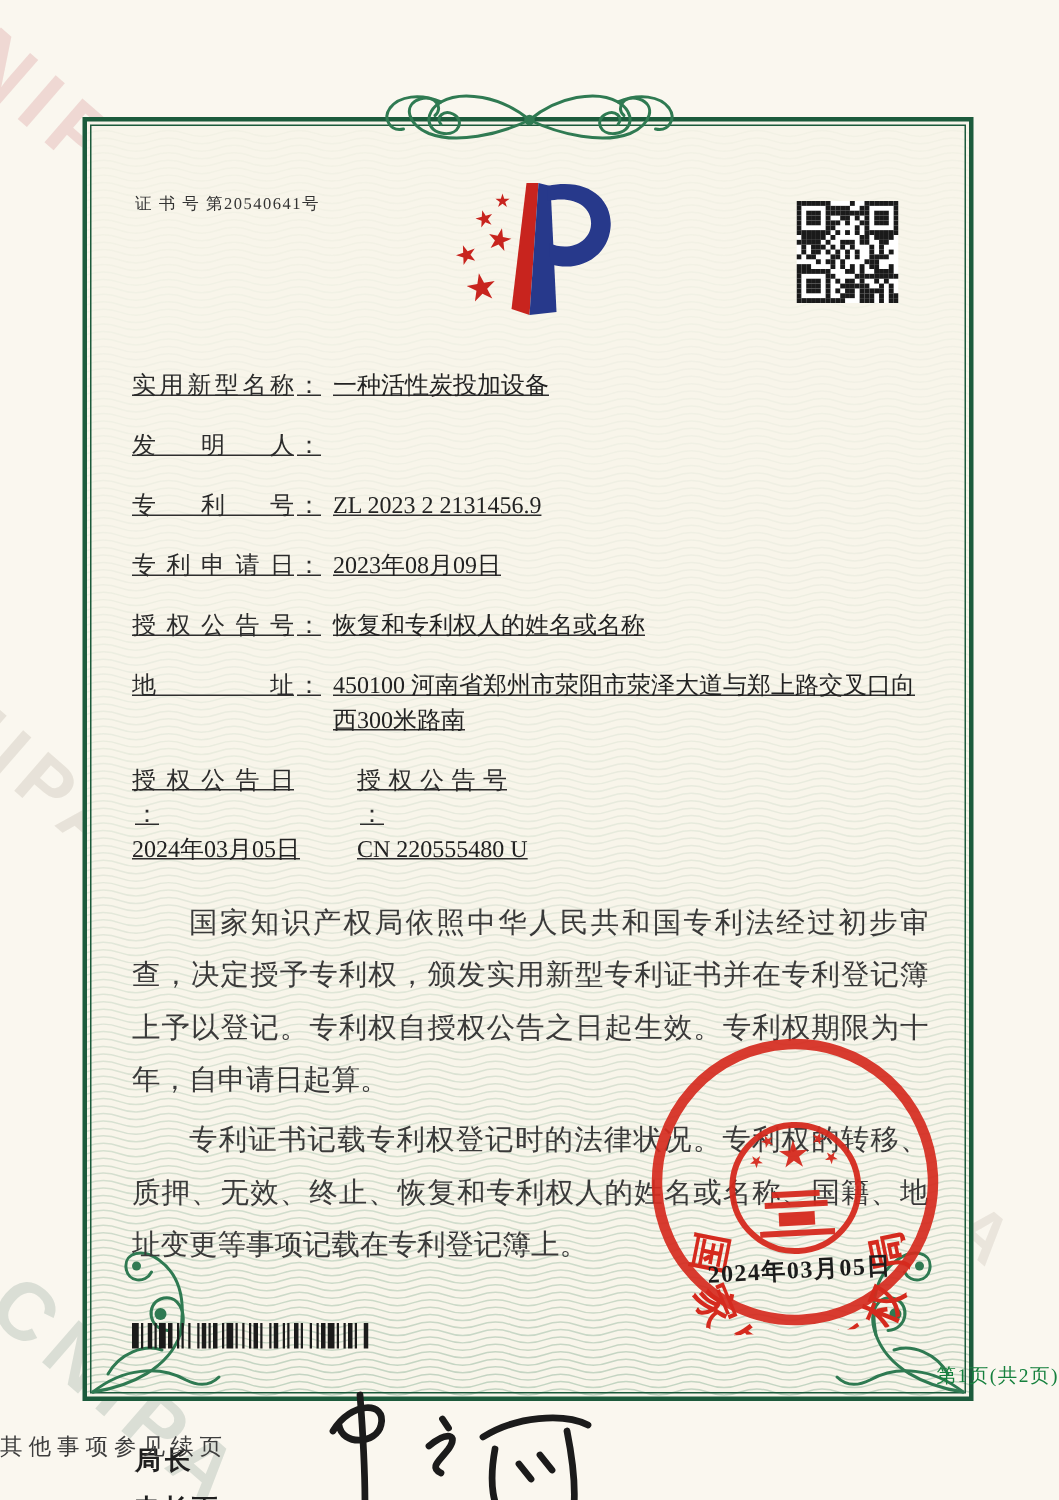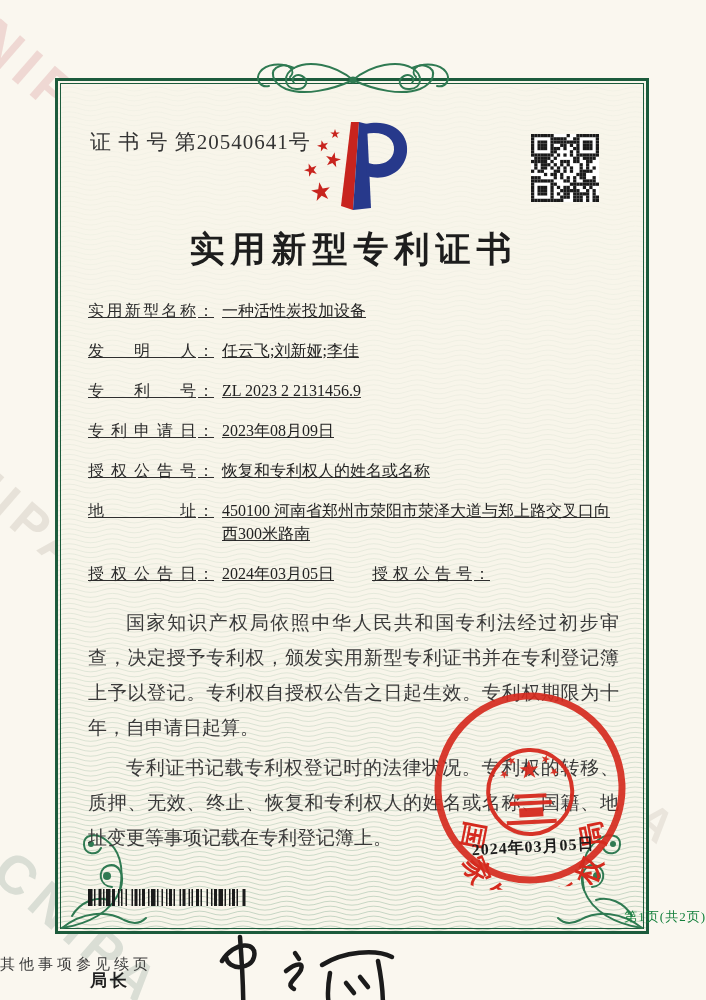--- a/index.html
+++ b/index.html
@@ -24,35 +24,35 @@
   #guilloche{position:absolute;inset:0;width:100%;height:100%;}
 
   .ornament-top{position:absolute;left:50%;top:58px;transform:translateX(-50%);z-index:2;}
   .corner{position:absolute;bottom:68px;z-index:2;}
   .corner.left{left:58px;}
   .corner.right{right:60px;transform:scaleX(-1);}
 
   .content{position:absolute;left:88px;top:78px;width:531px;z-index:2;}
 
   .header{position:relative;height:142px;}
-  .cert-number{position:absolute;left:2px;top:50px;font-size:21px;letter-spacing:1px;color:#333;}
+  .cert-number{position:absolute;left:2px;top:50px;font-size:11px;letter-spacing:1px;color:#333;}
   .logo{position:absolute;left:50%;top:40px;transform:translateX(-50%);}
   .qr{position:absolute;right:20px;top:56px;}
 
   .title{margin-top:6px;text-align:center;font-size:35px;font-weight:700;
          letter-spacing:6px;color:#1d1d1d;}
 
   .fields{margin-top:26px;}
   .field-row{display:flex;align-items:flex-start;margin-bottom:17px;font-size:16px;line-height:23px;text-decoration:underline;}
   .field-label{display:inline-block;width:108px;text-align:justify;text-align-last:justify;
                color:#2b2b2b;flex:none;}
   .field-colon{flex:none;margin:0 8px 0 2px;}
   .field-value{color:#222;max-width:396px;}
   .grant-row{display:flex;margin-bottom:0;}
-  .grant-pair{display:flex;}
+  .grant-pair{display:flex;flex-direction:column;}
   .grant-pair .field-value{width:148px;}
   .grant-pair.second{margin-left:2px;}
   .grant-pair.second .field-label{width:100px;}
 
   .paras{margin-top:20px;}
   .para{font-size:19px;line-height:1.85;text-align:justify;text-indent:2em;
         color:#3a3a3a;margin:0 0 4px 0;}
 
   .sign-area{position:relative;height:190px;margin-top:28px;}
   #barcode-svg{position:absolute;left:0;top:6px;}
@@ -560,34 +560,32 @@
           <rect x="29.14" y="64.76" width="3.24" height="3.24" fill="#1a1a1a"></rect>
           <rect x="42.10" y="64.76" width="3.24" height="3.24" fill="#1a1a1a"></rect>
           <rect x="45.33" y="64.76" width="3.24" height="3.24" fill="#1a1a1a"></rect>
           <rect x="48.57" y="64.76" width="3.24" height="3.24" fill="#1a1a1a"></rect>
           <rect x="55.05" y="64.76" width="3.24" height="3.24" fill="#1a1a1a"></rect>
           <rect x="61.52" y="64.76" width="3.24" height="3.24" fill="#1a1a1a"></rect>
           <rect x="64.76" y="64.76" width="3.24" height="3.24" fill="#1a1a1a"></rect>
         </svg>
     </div>
 
-    <div class="title">实用新型专利证书</div>
 
     <div class="fields">
 
       <div class="field-row">
         <span class="field-label">实用新型名称</span>
         <span class="field-colon">：</span>
         <span class="field-value">一种活性炭投加设备</span>
       </div>
 
       <div class="field-row">
         <span class="field-label">发明人</span>
         <span class="field-colon">：</span>
-        <span class="field-value">任云飞;刘新娅;李佳</span>
       </div>
 
       <div class="field-row">
         <span class="field-label">专利号</span>
         <span class="field-colon">：</span>
         <span class="field-value">ZL 2023 2 2131456.9</span>
       </div>
 
       <div class="field-row">
         <span class="field-label">专利申请日</span>
@@ -609,20 +607,21 @@
 
       <div class="field-row grant-row">
         <span class="grant-pair">
           <span class="field-label">授权公告日</span>
           <span class="field-colon">：</span>
           <span class="field-value">2024年03月05日</span>
         </span>
         <span class="grant-pair second">
           <span class="field-label">授权公告号</span>
           <span class="field-colon">：</span>
+          <span class="field-value">CN 220555480 U</span>
         </span>
       </div>
     </div>
 
     <div class="paras">
       <p class="para">国家知识产权局依照中华人民共和国专利法经过初步审查，决定授予专利权，颁发实用新型专利证书并在专利登记簿上予以登记。专利权自授权公告之日起生效。专利权期限为十年，自申请日起算。</p>
       <p class="para">专利证书记载专利权登记时的法律状况。专利权的转移、质押、无效、终止、恢复和专利权人的姓名或名称、国籍、地址变更等事项记载在专利登记簿上。</p>
     </div>
 
     <div class="sign-area">

